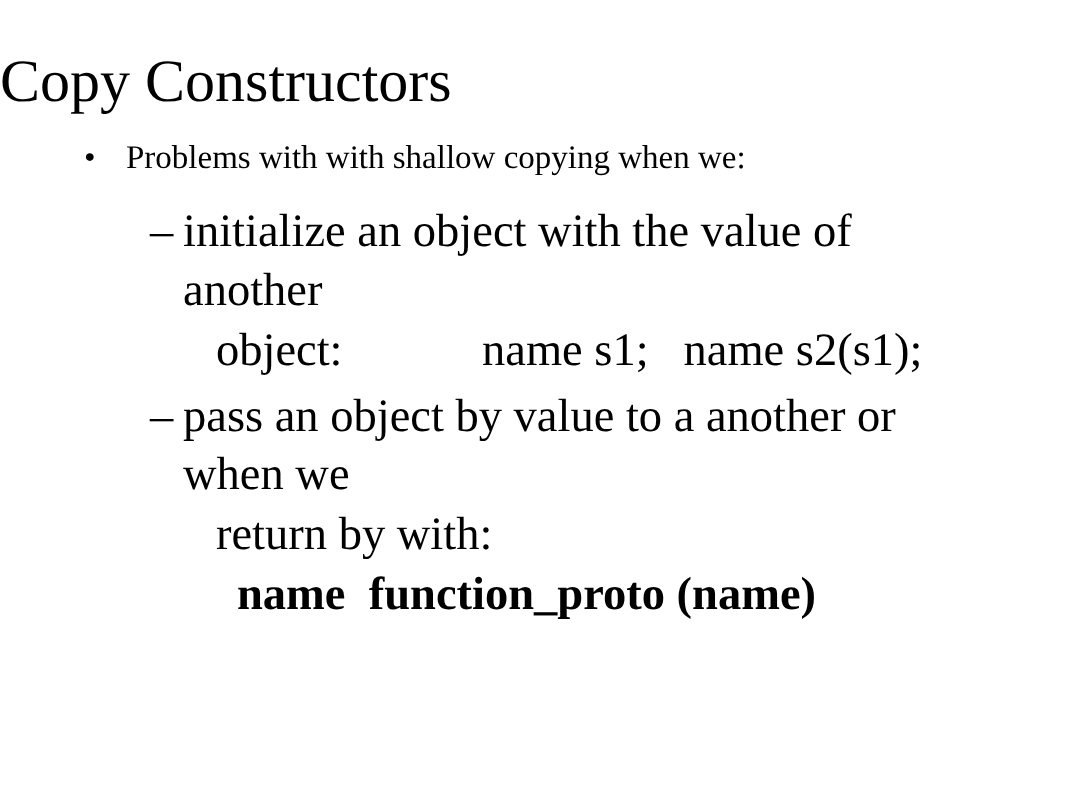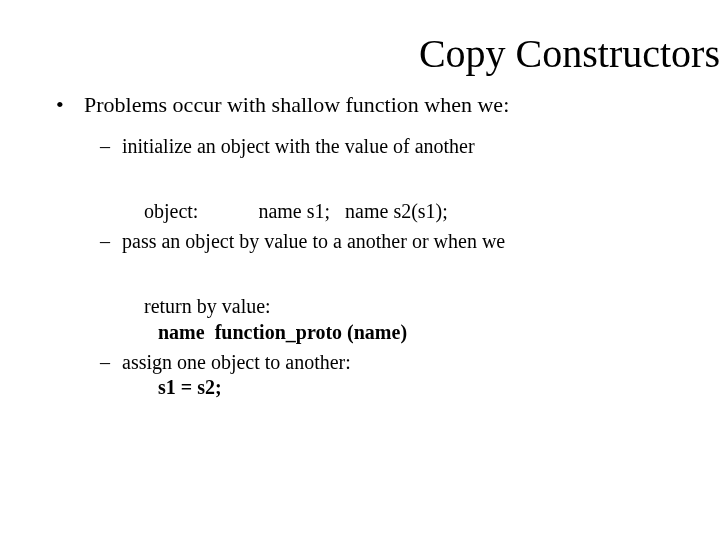--- a/index.html
+++ b/index.html
@@ -14,21 +14,21 @@
       font-family: "Times New Roman", Times, serif;
       color: #000;
       padding: 30px 0 0 0;
       overflow: hidden;
     }
     .slide {
       width: 100%;
       height: 100%;
     }
     .title {
-      text-align: right;
+      text-align: left;
       font-size: 40px;
       font-weight: normal;
       margin-bottom: 14px;
     }
     .level1 {
       list-style: none;
       margin-left: 56px;
       margin-right: 40px;
     }
     .level1 > li {
@@ -45,62 +45,57 @@
       font-size: 22px;
     }
     .level2 {
       list-style: none;
       margin-left: 100px;
       margin-right: 60px;
       margin-top: 14px;
     }
     .level2 > li {
       position: relative;
-      font-size: 20px;
+      font-size: 31px;
       padding-left: 22px;
       line-height: 1.28;
       margin-bottom: 4px;
     }
     .level2 > li::before {
       content: "–";
       position: absolute;
       left: 0;
       top: 0;
     }
     .indent-line {
       display: block;
       padding-left: 22px;
-      margin-top: 40px;
     }
     .code-line {
       display: block;
       padding-left: 36px;
       font-weight: bold;
     }
   </style>
 </head>
 <body>
 
 <div class="slide">
   <h1 class="title">Copy Constructors</h1>
 
   <ul class="level1">
     <li>
-      <span>Problems occur with shallow function when we:</span>
+      <span>Problems with with shallow copying when we:</span>
     </li>
   </ul>
 
   <ul class="level2">
     <li>
       <span>initialize an object with the value of another</span>
       <span class="indent-line">object:&nbsp;&nbsp;&nbsp;&nbsp;&nbsp;&nbsp;&nbsp;&nbsp;&nbsp;&nbsp;&nbsp;&nbsp;name s1;&nbsp;&nbsp;&nbsp;name s2(s1);</span>
     </li>
     <li>
       <span>pass an object by value to a another or when we</span>
-      <span class="indent-line">return by value:</span>
+      <span class="indent-line">return by with:</span>
       <span class="code-line">name&nbsp;&nbsp;function_proto (name)</span>
-    </li>
-    <li>
-      <span>assign one object to another:</span>
-      <span class="code-line">s1 = s2;</span>
     </li>
   </ul>
 </div>
 
 </body></html>

